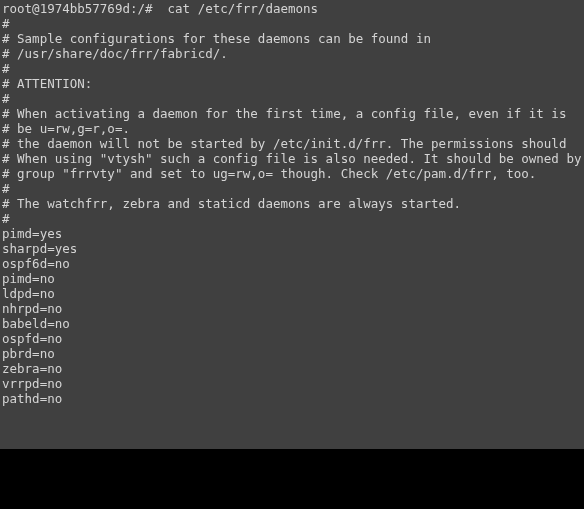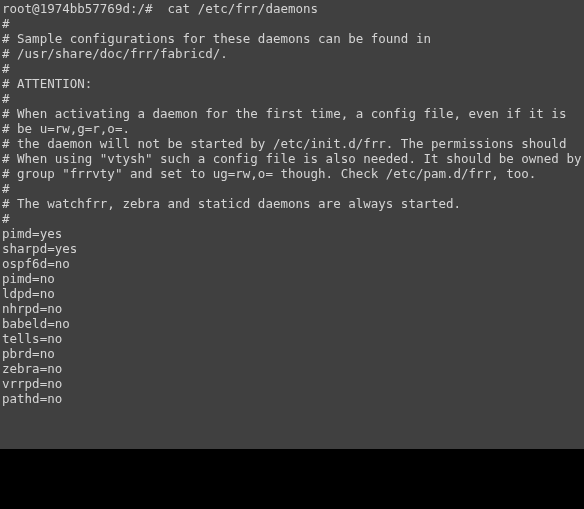--- a/index.html
+++ b/index.html
@@ -67,21 +67,21 @@
     <div class="line"># The watchfrr, zebra and staticd daemons are always started.</div>
     <div class="line">#</div>
 
     <div class="line">pimd=yes</div>
     <div class="line">sharpd=yes</div>
     <div class="line">ospf6d=no</div>
     <div class="line">pimd=no</div>
     <div class="line">ldpd=no</div>
     <div class="line">nhrpd=no</div>
     <div class="line">babeld=no</div>
-    <div class="line">tells=no</div>
+    <div class="line">ospfd=no</div>
     <div class="line">pbrd=no</div>
     <div class="line">zebra=no</div>
     <div class="line">vrrpd=no</div>
     <div class="line">pathd=no</div>
 
   </div>
 
   <div class="watermark">CSDN @勉族</div>
 </div>
 

